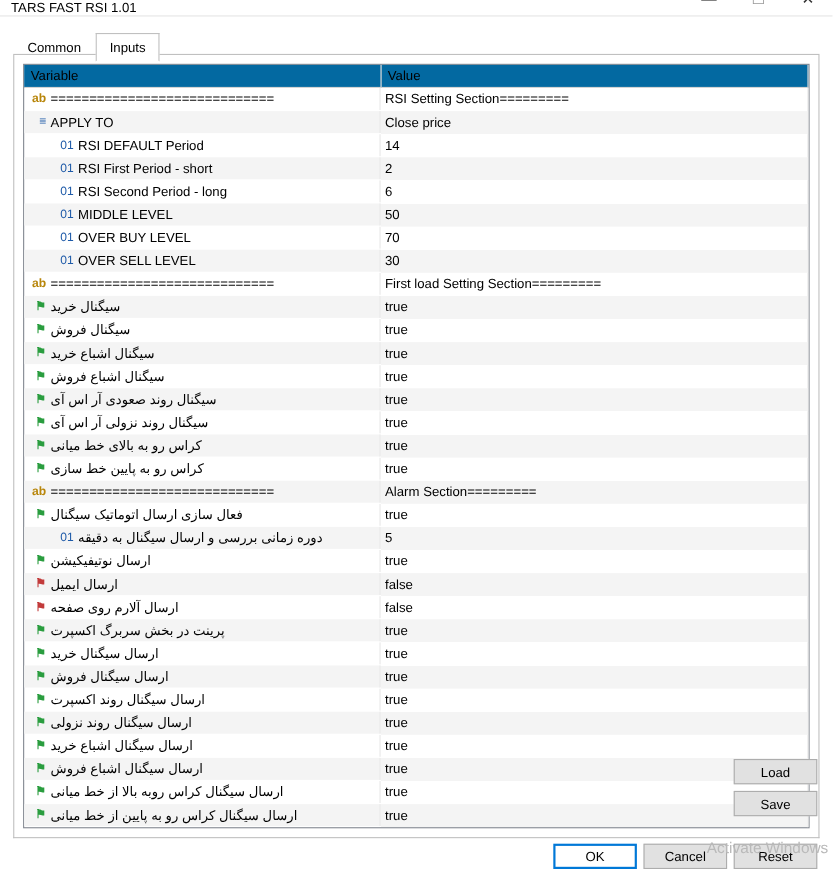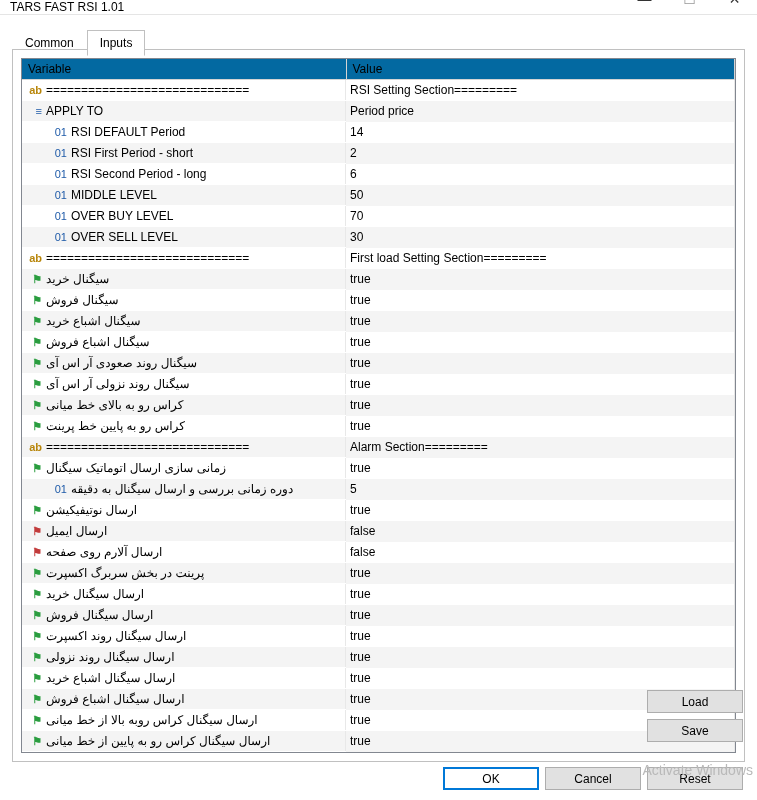--- a/index.html
+++ b/index.html
@@ -20,21 +20,21 @@
 .grid td { padding: 2px 4px; border-right: 1px solid #e8e8e8; font-size: 12px; line-height: 17px; height: 20px; white-space: nowrap; overflow: hidden; text-overflow: ellipsis; }
 .grid tr.alt td { background: #f4f4f4; }
 .grid td.varcell { display: flex; align-items: center; gap: 4px; }
 .icon { width: 16px; display: inline-block; text-align: right; font-size: 11px; font-weight: bold; flex-shrink: 0; }
 .icon-ab { color: #b8860b; }
 .icon-apply { color: #1e5aa8; }
 .icon-01 { color: #1e5aa8; font-weight: normal; margin-left: 25px; }
 .icon-bool { color: #2a9d3f; }
 .icon-bool-r { color: #c23b3b; }
 .sidebar { position: absolute; right: 14px; top: 690px; display: flex; flex-direction: column; gap: 6px; }
-.sidebar button, .bottombar button { width: 96px; height: 23px; font-size: 12px; background: #e1e1e1; border: 1px solid #adadad; cursor: pointer; }
+.sidebar button, .bottombar button { width: 76px; height: 23px; font-size: 12px; background: #e1e1e1; border: 1px solid #adadad; cursor: pointer; }
 .bottombar { position: absolute; right: 14px; bottom: 10px; display: flex; gap: 6px; padding-left: 20px; }
 .bottombar button.ok { background: #fff; border: 2px solid #0078d7; }
 .watermark { position: absolute; right: 4px; bottom: 22px; color: #b9b9b9; font-size: 14px; pointer-events: none; }
 .varcol { width: 324px; }
 </style>
 </head>
 <body>
 
 <div class="titlebar">
   <div class="title">TARS FAST RSI 1.01</div>
@@ -69,21 +69,21 @@
                 <span class="icon icon-ab">ab</span>
                 <span dir="auto">=============================</span>
               </td>
               <td>RSI Setting Section=========</td>
             </tr>
             <tr class="alt">
               <td class="varcell">
                 <span class="icon icon-apply">≡</span>
                 <span dir="auto">APPLY TO</span>
               </td>
-              <td>Period price</td>
+              <td>Close price</td>
             </tr>
             <tr>
               <td class="varcell">
                 <span class="icon icon-01">01</span>
                 <span dir="auto">RSI DEFAULT Period</span>
               </td>
               <td>14</td>
             </tr>
             <tr class="alt">
               <td class="varcell">
@@ -172,35 +172,35 @@
             <tr class="alt">
               <td class="varcell">
                 <span class="icon icon-bool">⚑</span>
                 <span dir="auto">کراس رو به بالای خط میانی</span>
               </td>
               <td>true</td>
             </tr>
             <tr>
               <td class="varcell">
                 <span class="icon icon-bool">⚑</span>
-                <span dir="auto">کراس رو به پایین خط پرینت</span>
+                <span dir="auto">کراس رو به پایین خط سازی</span>
               </td>
               <td>true</td>
             </tr>
             <tr class="alt">
               <td class="varcell">
                 <span class="icon icon-ab">ab</span>
                 <span dir="auto">=============================</span>
               </td>
               <td>Alarm Section=========</td>
             </tr>
             <tr>
               <td class="varcell">
                 <span class="icon icon-bool">⚑</span>
-                <span dir="auto">زمانی سازی ارسال اتوماتیک سیگنال</span>
+                <span dir="auto">فعال سازی ارسال اتوماتیک سیگنال</span>
               </td>
               <td>true</td>
             </tr>
             <tr class="alt">
               <td class="varcell">
                 <span class="icon icon-01">01</span>
                 <span dir="auto">دوره زمانی بررسی و ارسال سیگنال به دقیقه</span>
               </td>
               <td>5</td>
             </tr>

